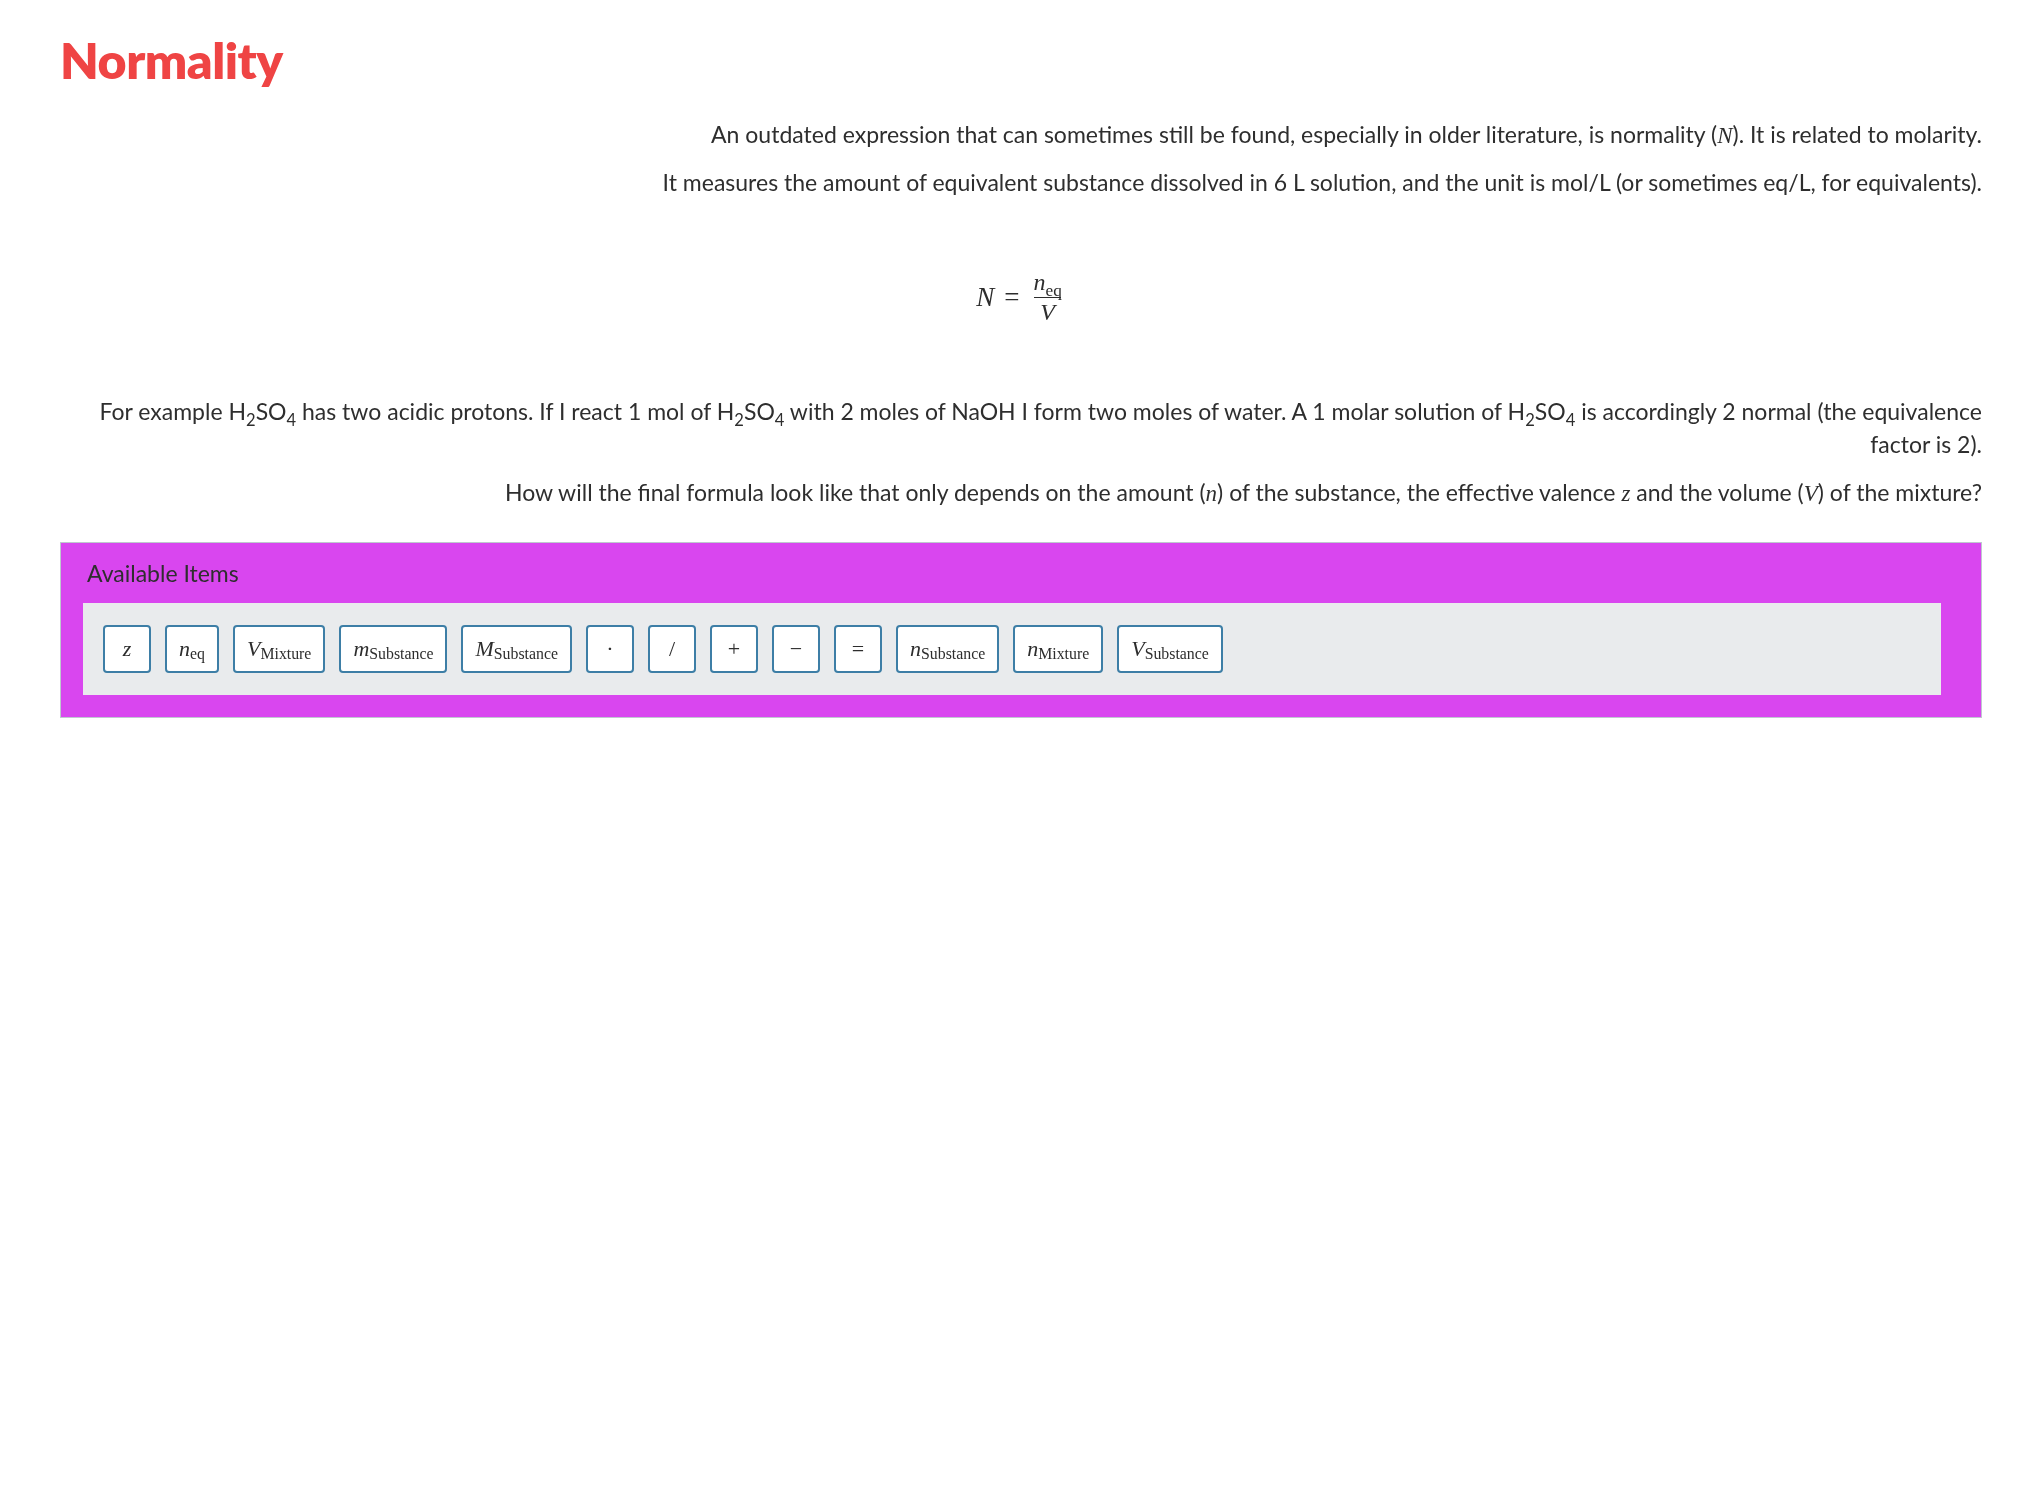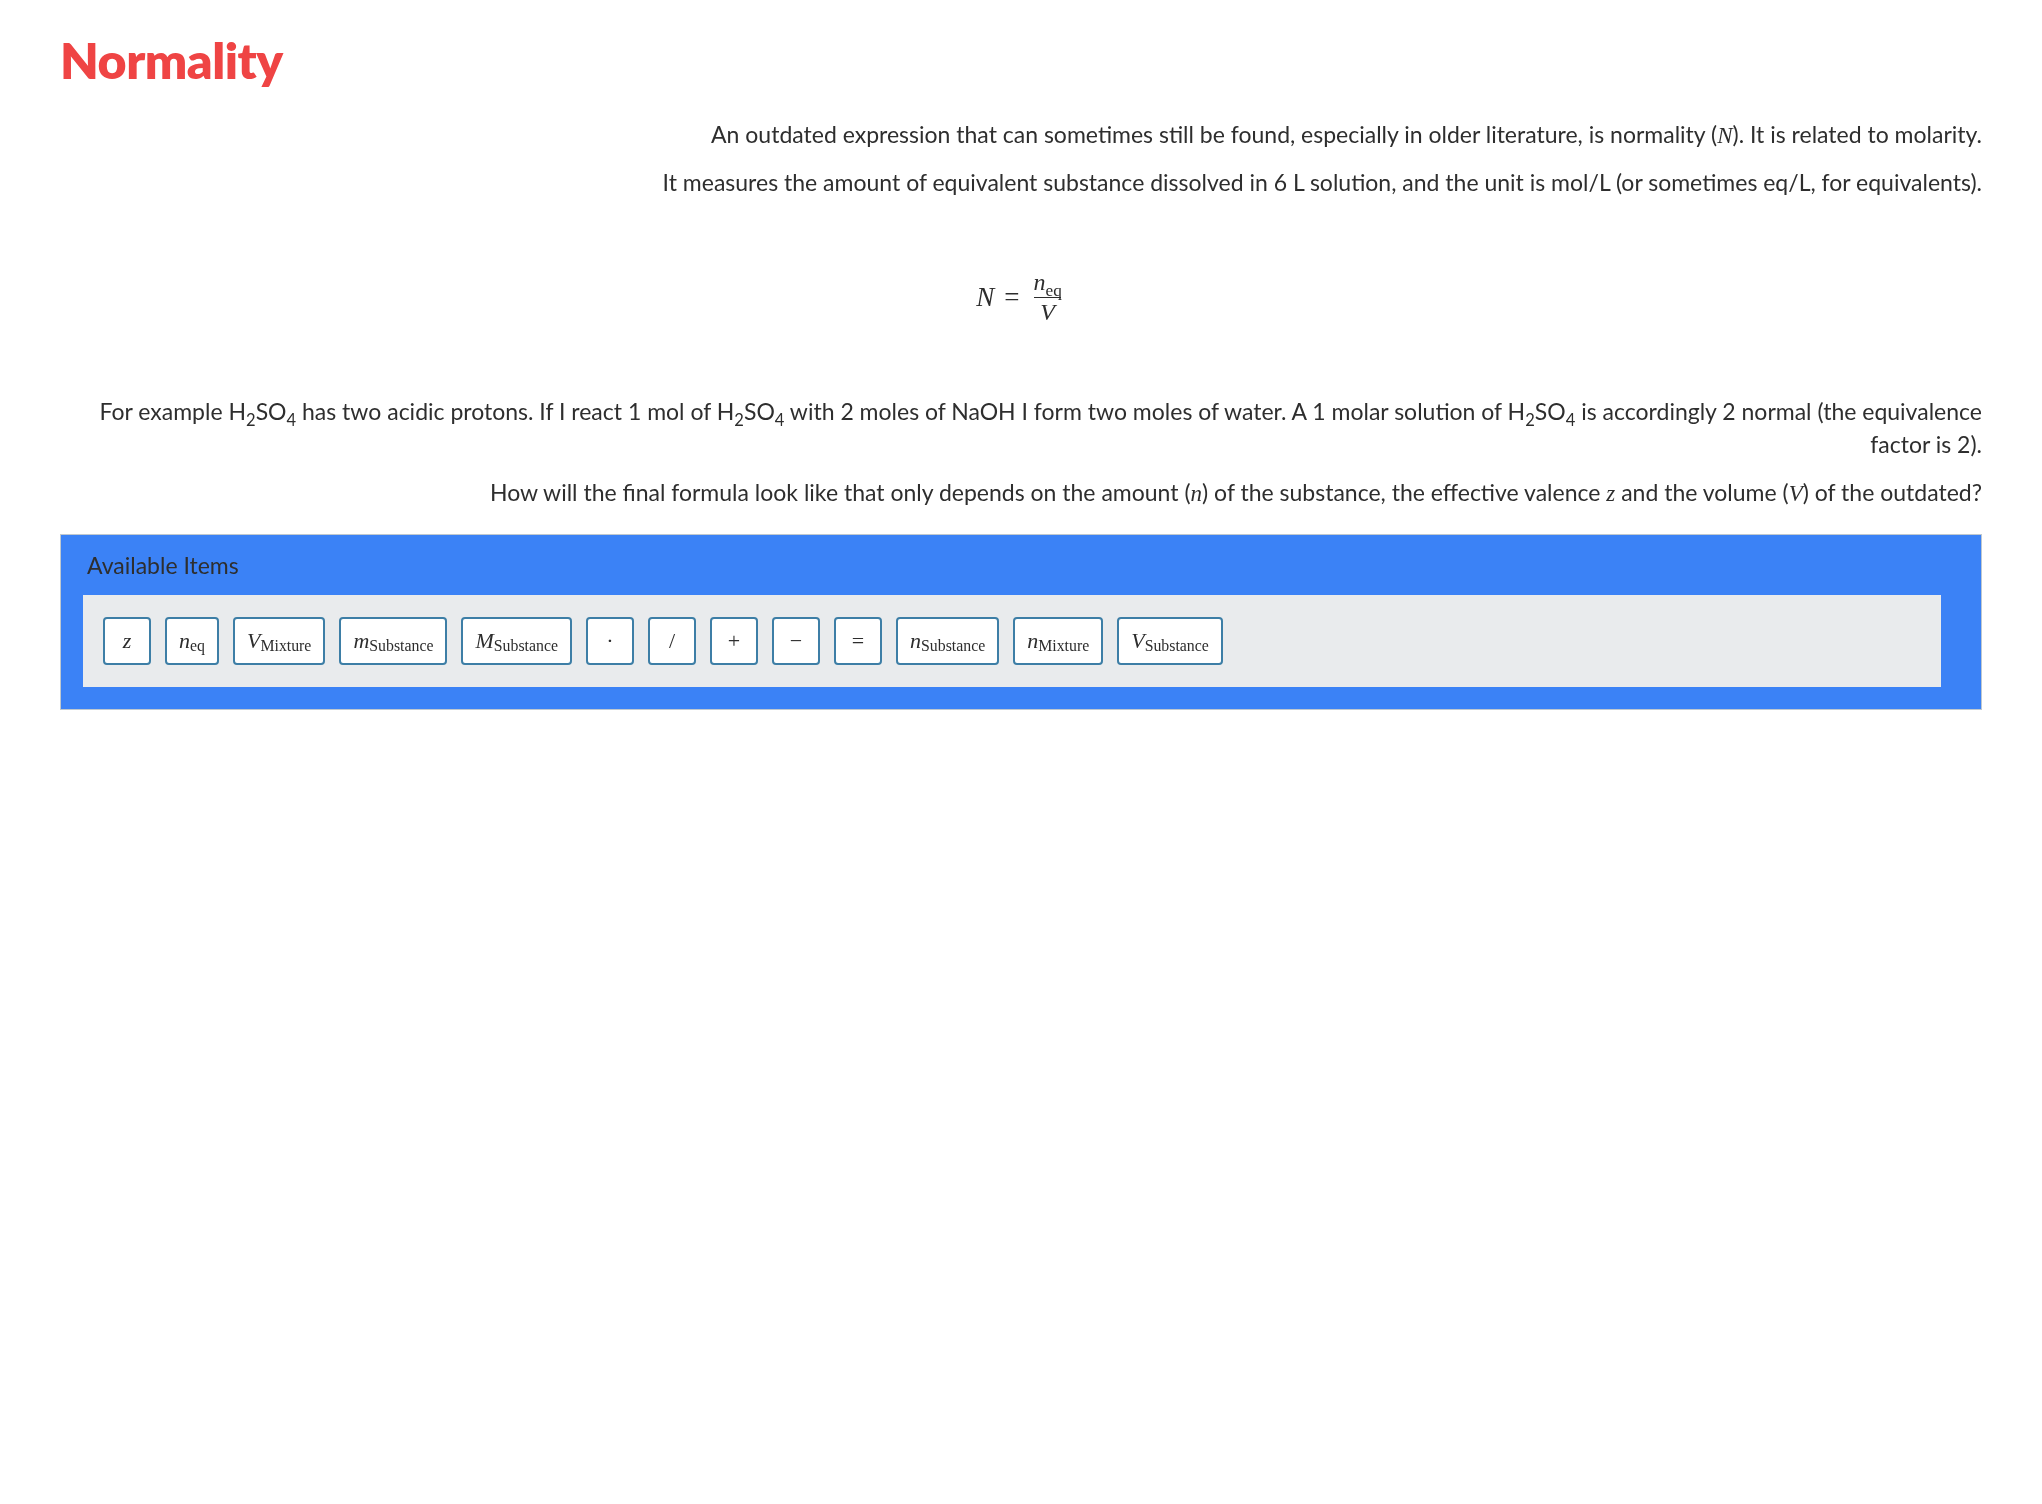--- a/index.html
+++ b/index.html
@@ -51,23 +51,23 @@
     font-size: 24px;
   }
   .frac .num { padding: 0 4px 2px 4px; }
   .frac .den { border-top: 1.5px solid #2d2d2d; padding: 2px 6px 0 6px; }
 
   .section-gap { margin-top: 46px; }
 
   
   .panel {
     border: 1px solid #bfc8cf;
-    margin-top: 24px;
+    margin-top: 32px;
     padding: 16px 40px 22px 22px;
-    background: #3b82f6;
+    background: #d946ef;
   }
   .panel-title {
     font-size: 23px;
     color: #2e2e2e;
     margin: 0 0 16px 4px;
   }
   .items-tray {
     background: #e9ebed;
     padding: 22px 20px 22px 20px;
     display: flex;
@@ -122,21 +122,21 @@
       </span>
     </span>
   </div>
 
 
   <p class="body-text section-gap">
     <span>For example H</span><sub>2</sub><span>SO</span><sub>4</sub><span> has two acidic protons. If I react 1 mol of H</span><sub>2</sub><span>SO</span><sub>4</sub><span> with 2 moles of NaOH I form two moles of water. A 1 molar solution of H</span><sub>2</sub><span>SO</span><sub>4</sub><span> is accordingly 2 normal (the equivalence factor is 2).</span>
   </p>
 
   <p class="body-text section-gap">
-    <span>How will the final formula look like that only depends on the amount (</span><span class="math-var">n</span><span>) of the substance, the effective valence </span><span class="math-var">z</span><span> and the volume (</span><span class="math-var">V</span><span>) of the outdated?</span>
+    <span>How will the final formula look like that only depends on the amount (</span><span class="math-var">n</span><span>) of the substance, the effective valence </span><span class="math-var">z</span><span> and the volume (</span><span class="math-var">V</span><span>) of the mixture?</span>
   </p>
 
   <div class="panel">
     <div class="panel-title">Available Items</div>
     <div class="items-tray" id="items-tray">
 
     <div class="chip" draggable="true">
           <span class="ital">z</span>
         </div>
         <div class="chip" draggable="true">

